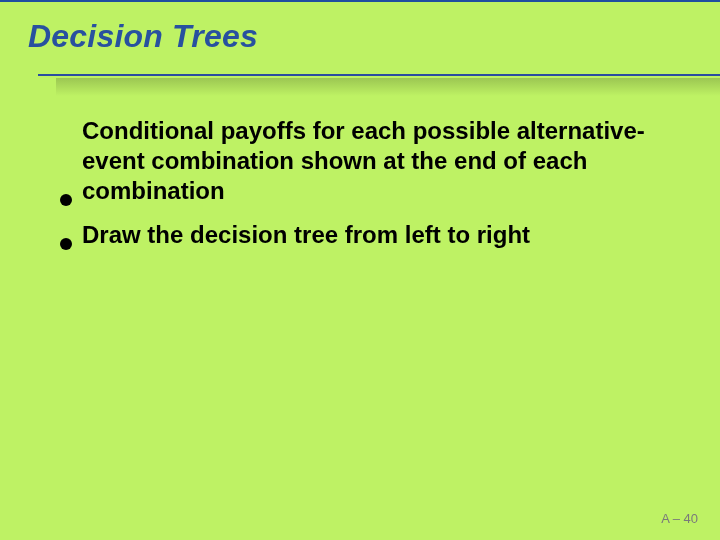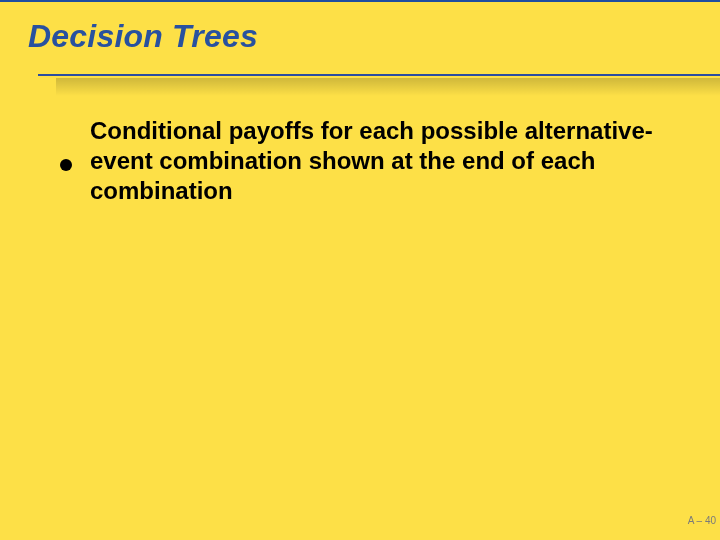--- a/index.html
+++ b/index.html
@@ -1,21 +1,21 @@
 <!DOCTYPE html>
 <html><head>
 <meta charset="utf-8">
 <style>
   * { margin: 0; padding: 0; box-sizing: border-box; }
   html, body { width: 720px; height: 540px; font-family: Arial, Helvetica, sans-serif; background: #fff; }
   .slide {
     width: 720px;
     height: 540px;
     position: relative;
-    background: #fde047;
+    background: #bef264;
     overflow: hidden;
   }
   .topline {
     position: absolute;
     top: 0; left: 0; right: 0;
     height: 2px;
     background: #1f4ea1;
   }
   .title {
     position: absolute;
@@ -47,23 +47,22 @@
     background: linear-gradient(to bottom, rgba(0,0,0,0.18), rgba(0,0,0,0));
   }
   .content {
     position: absolute;
     top: 116px;
     left: 60px;
     right: 48px;
   }
   .bullet {
     display: flex;
-    align-items: center;
+    align-items: flex-end;
     margin-bottom: 14px;
-    gap: 8px;
   }
   .dot {
     flex: 0 0 auto;
     width: 12px;
     height: 12px;
     border-radius: 50%;
     background: #000;
     margin-top: 8px;
     margin-right: 10px;
   }
@@ -75,23 +74,23 @@
   }
   .copyright {
     position: absolute;
     left: 60px;
     bottom: 34px;
     font-size: 9px;
     color: #000;
   }
   .pagenum {
     position: absolute;
-    right: 4px;
+    right: 22px;
     bottom: 14px;
-    font-size: 10px;
+    font-size: 13px;
     color: #7a7a7a;
   }
 </style>
 </head>
 <body>
 
 <div class="slide">
   <div class="topline"></div>
 
   <div class="title">Decision Trees</div>
@@ -99,16 +98,20 @@
   <div class="rule-wrap">
     <div class="rule-top"></div>
     <div class="rule-shadow"></div>
   </div>
 
   <div class="content">
     <div class="bullet">
       <div class="dot"></div>
       <div class="bt">Conditional payoffs for each possible alternative-event combination shown at the end of each combination</div>
     </div>
+    <div class="bullet">
+      <div class="dot"></div>
+      <div class="bt">Draw the decision tree from left to right</div>
+    </div>
   </div>
 
   <div class="pagenum">A – 40</div>
 </div>
 
 </body></html>

